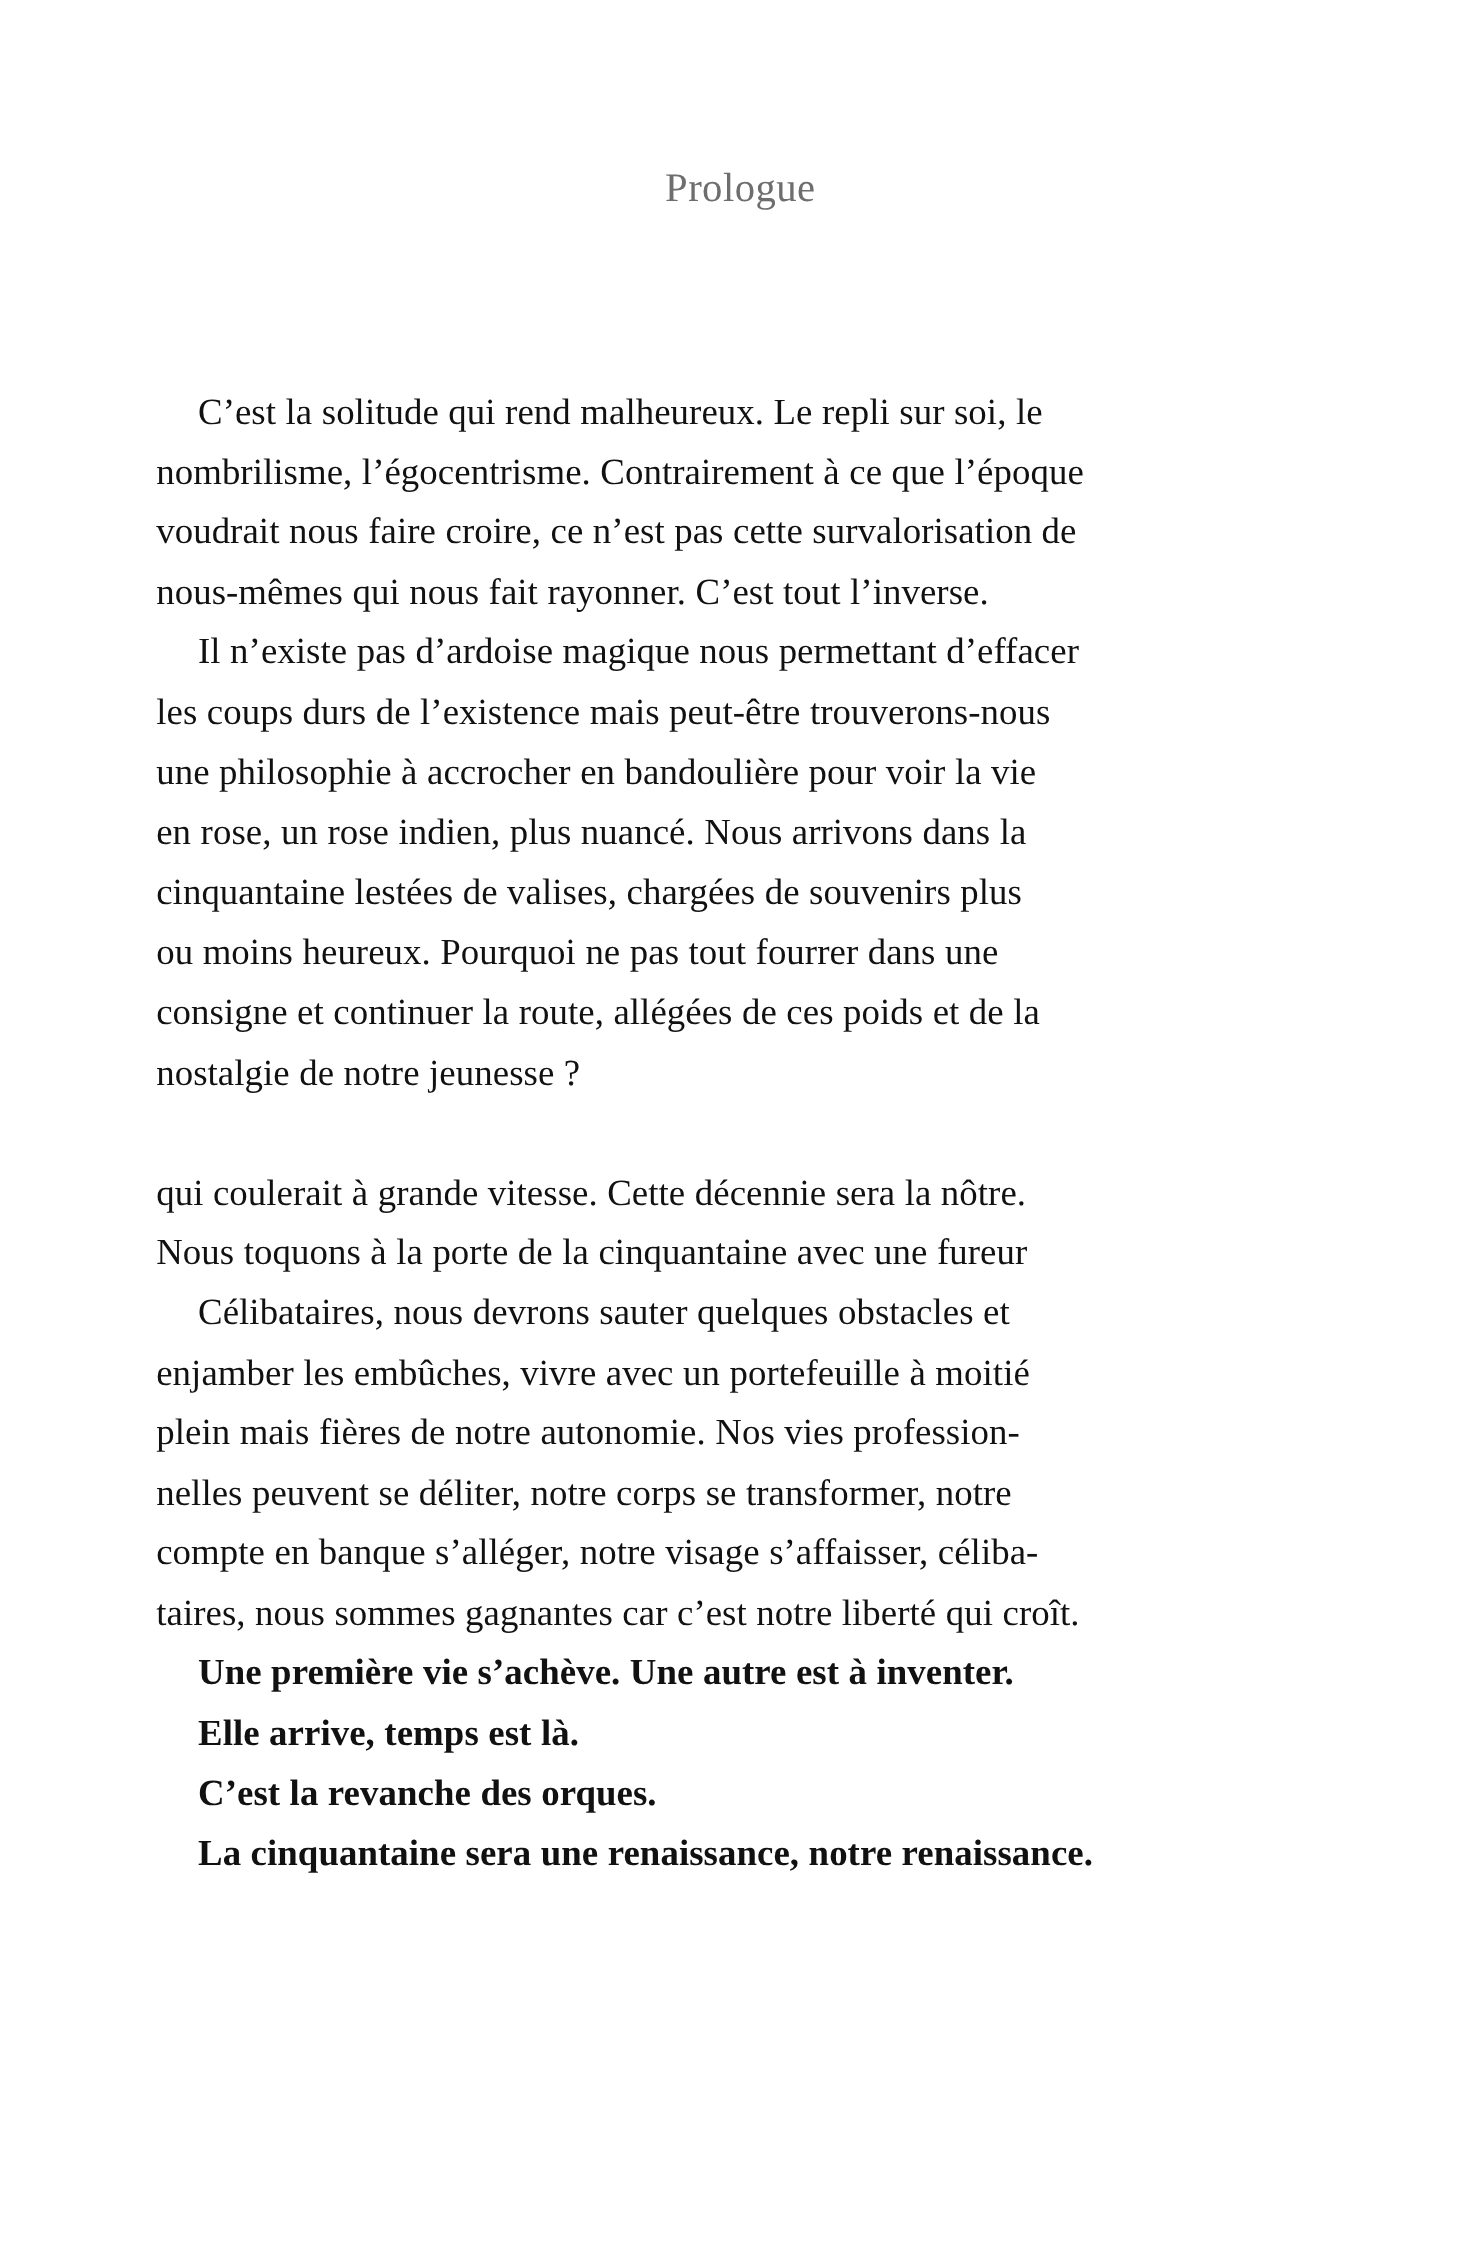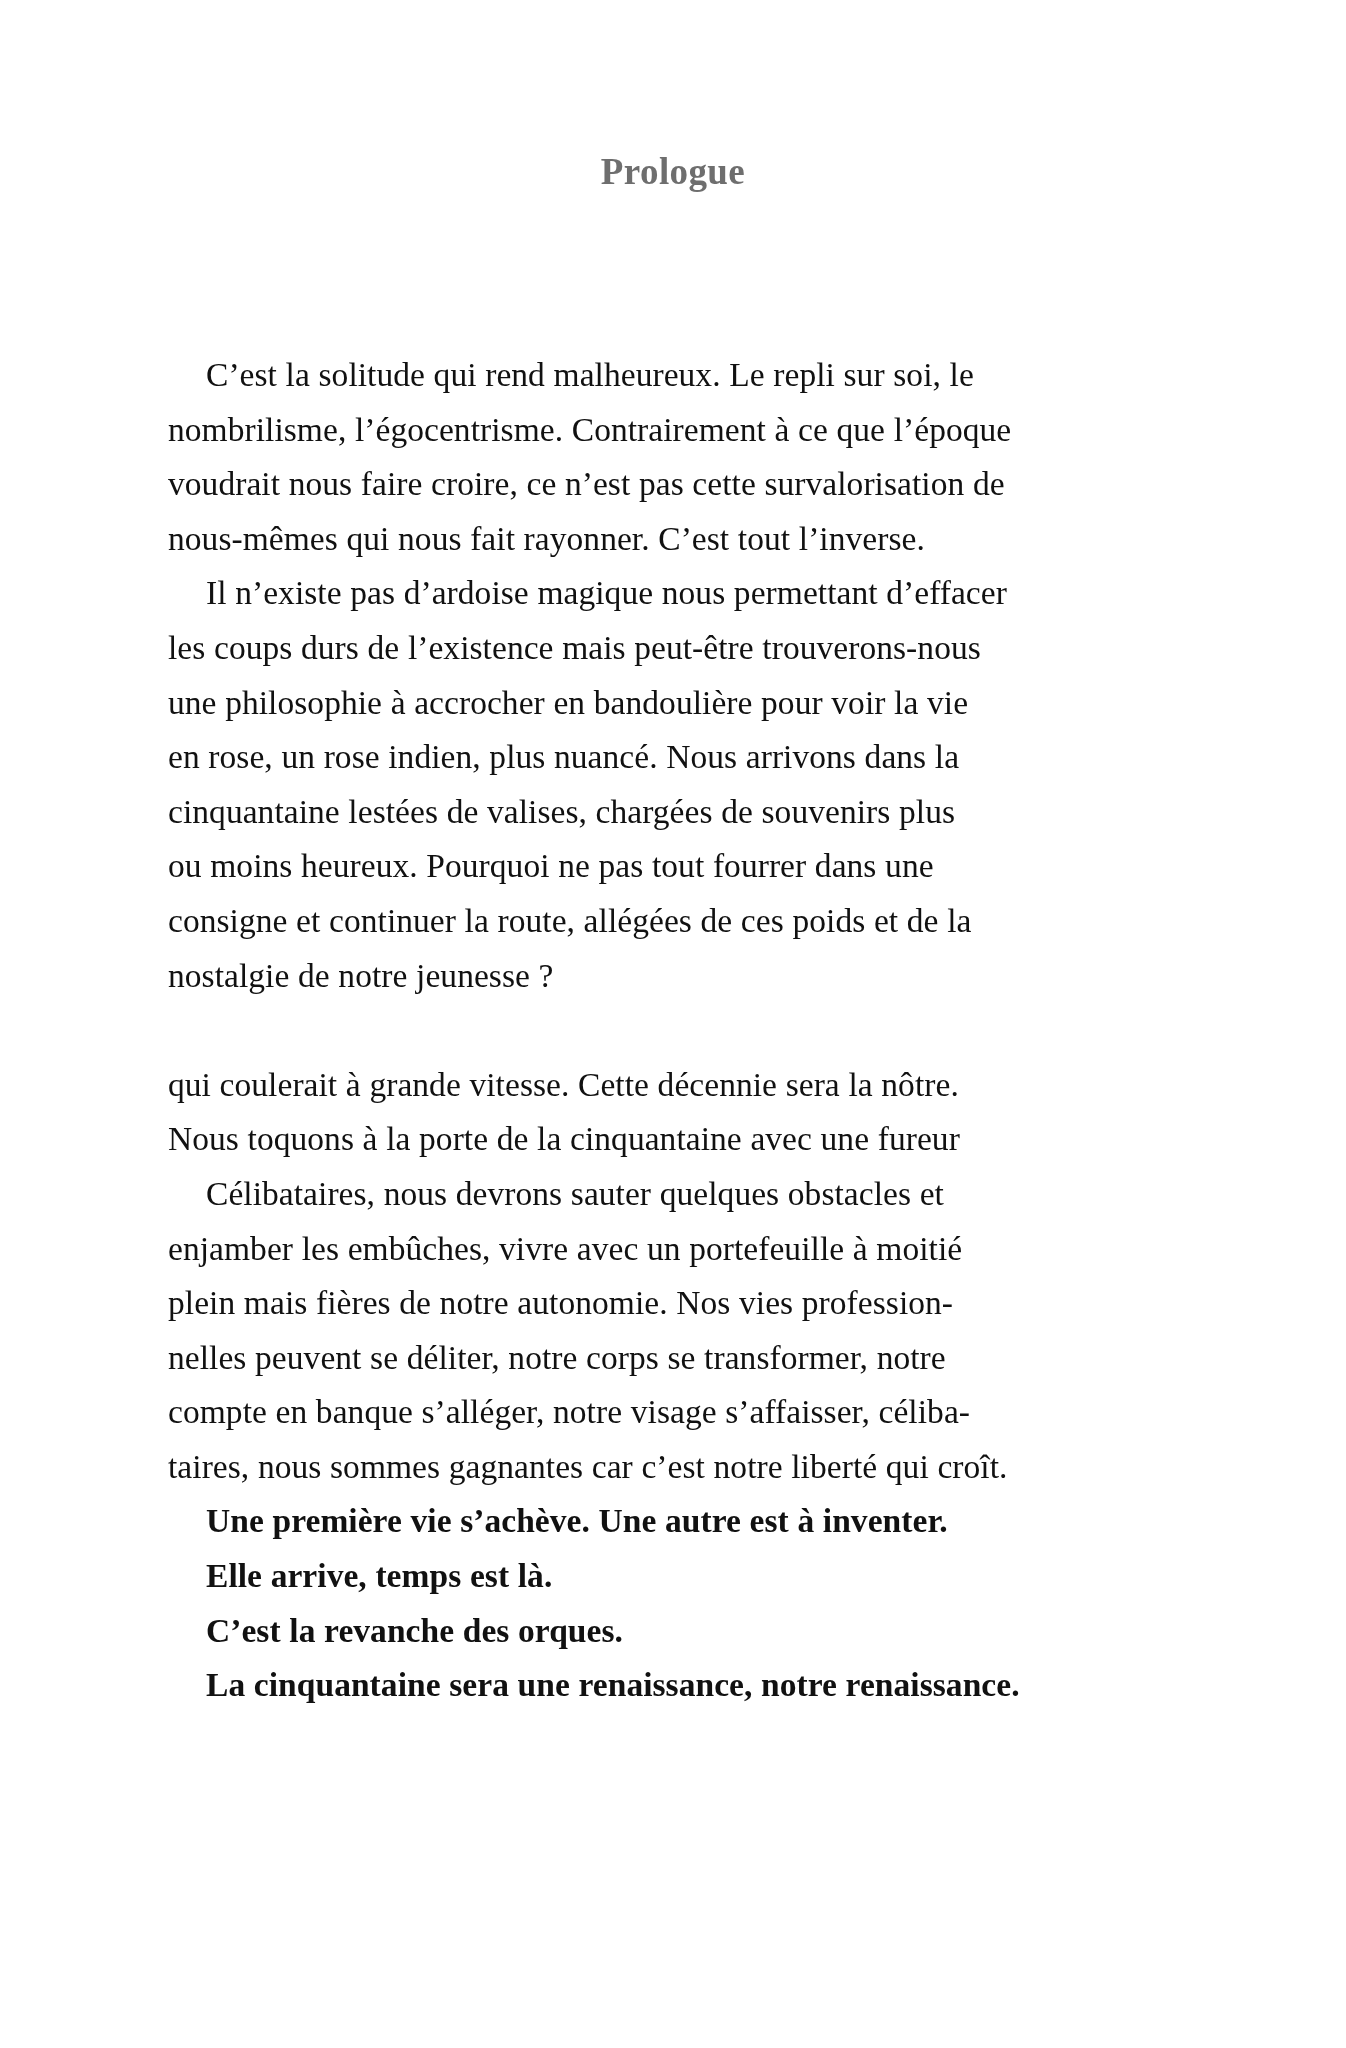--- a/index.html
+++ b/index.html
@@ -24,26 +24,26 @@
   .chapter-header {
     position: absolute;
     top: 152px;
     left: 0;
     width: 1346px;
     text-align: center;
     font-size: 37px;
     line-height: 1.1;
     color: #6e6e6e;
     letter-spacing: 0.4px;
-    font-weight: 700;
+    font-weight: 400;
   }
   .body-text {
     position: absolute;
     top: 348px;
-    left: 168px;
+    left: 142px;
     width: 982px;
   }
   p.para {
     margin: 0;
     padding: 0;
     text-indent: 38px;
     text-align: justify;
     text-justify: inter-word;
     font-size: 33.5px;
     line-height: 54.6px;

